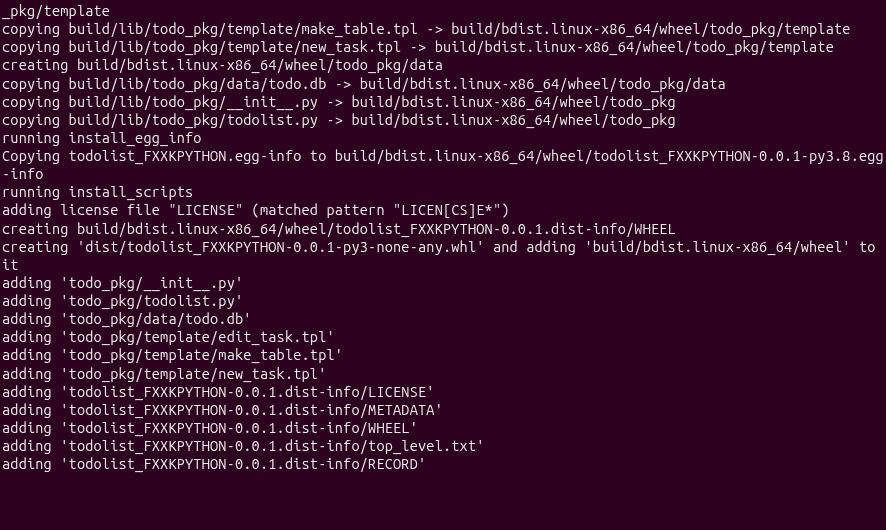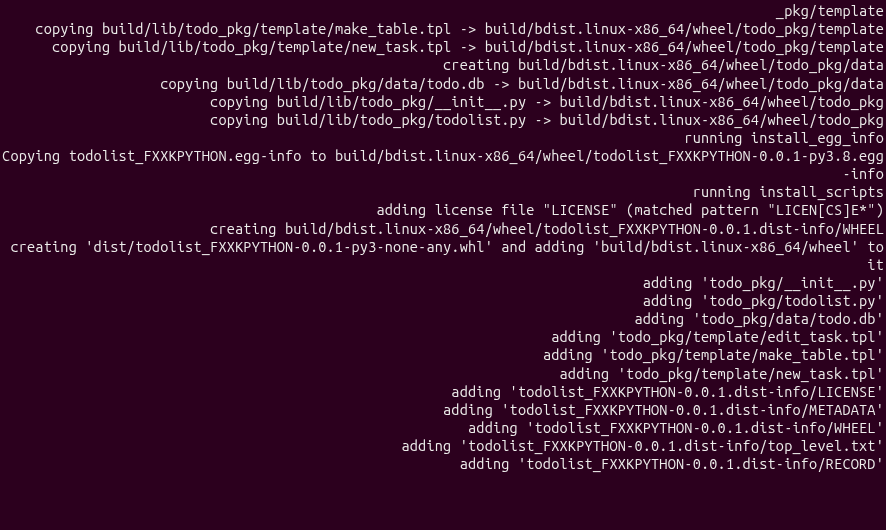--- a/index.html
+++ b/index.html
@@ -14,19 +14,18 @@
     height: 530px;
     overflow: hidden;
     letter-spacing: 0.2px;
   }
   .terminal {
     white-space: pre-wrap;
     word-break: break-all;
   }
   .line {
     display: block;
-    text-align: right;
   }
 </style>
 </head>
 <body>
 
 <div class="terminal" id="terminal-container"><span class="line">_pkg/template</span><span class="line">copying build/lib/todo_pkg/template/make_table.tpl -&gt; build/bdist.linux-x86_64/wheel/todo_pkg/template</span><span class="line">copying build/lib/todo_pkg/template/new_task.tpl -&gt; build/bdist.linux-x86_64/wheel/todo_pkg/template</span><span class="line">creating build/bdist.linux-x86_64/wheel/todo_pkg/data</span><span class="line">copying build/lib/todo_pkg/data/todo.db -&gt; build/bdist.linux-x86_64/wheel/todo_pkg/data</span><span class="line">copying build/lib/todo_pkg/__init__.py -&gt; build/bdist.linux-x86_64/wheel/todo_pkg</span><span class="line">copying build/lib/todo_pkg/todolist.py -&gt; build/bdist.linux-x86_64/wheel/todo_pkg</span><span class="line">running install_egg_info</span><span class="line">Copying todolist_FXXKPYTHON.egg-info to build/bdist.linux-x86_64/wheel/todolist_FXXKPYTHON-0.0.1-py3.8.egg-info</span><span class="line">running install_scripts</span><span class="line">adding license file "LICENSE" (matched pattern "LICEN[CS]E*")</span><span class="line">creating build/bdist.linux-x86_64/wheel/todolist_FXXKPYTHON-0.0.1.dist-info/WHEEL</span><span class="line">creating 'dist/todolist_FXXKPYTHON-0.0.1-py3-none-any.whl' and adding 'build/bdist.linux-x86_64/wheel' to it</span><span class="line">adding 'todo_pkg/__init__.py'</span><span class="line">adding 'todo_pkg/todolist.py'</span><span class="line">adding 'todo_pkg/data/todo.db'</span><span class="line">adding 'todo_pkg/template/edit_task.tpl'</span><span class="line">adding 'todo_pkg/template/make_table.tpl'</span><span class="line">adding 'todo_pkg/template/new_task.tpl'</span><span class="line">adding 'todolist_FXXKPYTHON-0.0.1.dist-info/LICENSE'</span><span class="line">adding 'todolist_FXXKPYTHON-0.0.1.dist-info/METADATA'</span><span class="line">adding 'todolist_FXXKPYTHON-0.0.1.dist-info/WHEEL'</span><span class="line">adding 'todolist_FXXKPYTHON-0.0.1.dist-info/top_level.txt'</span><span class="line">adding 'todolist_FXXKPYTHON-0.0.1.dist-info/RECORD'</span></div>
 
 </body></html>

